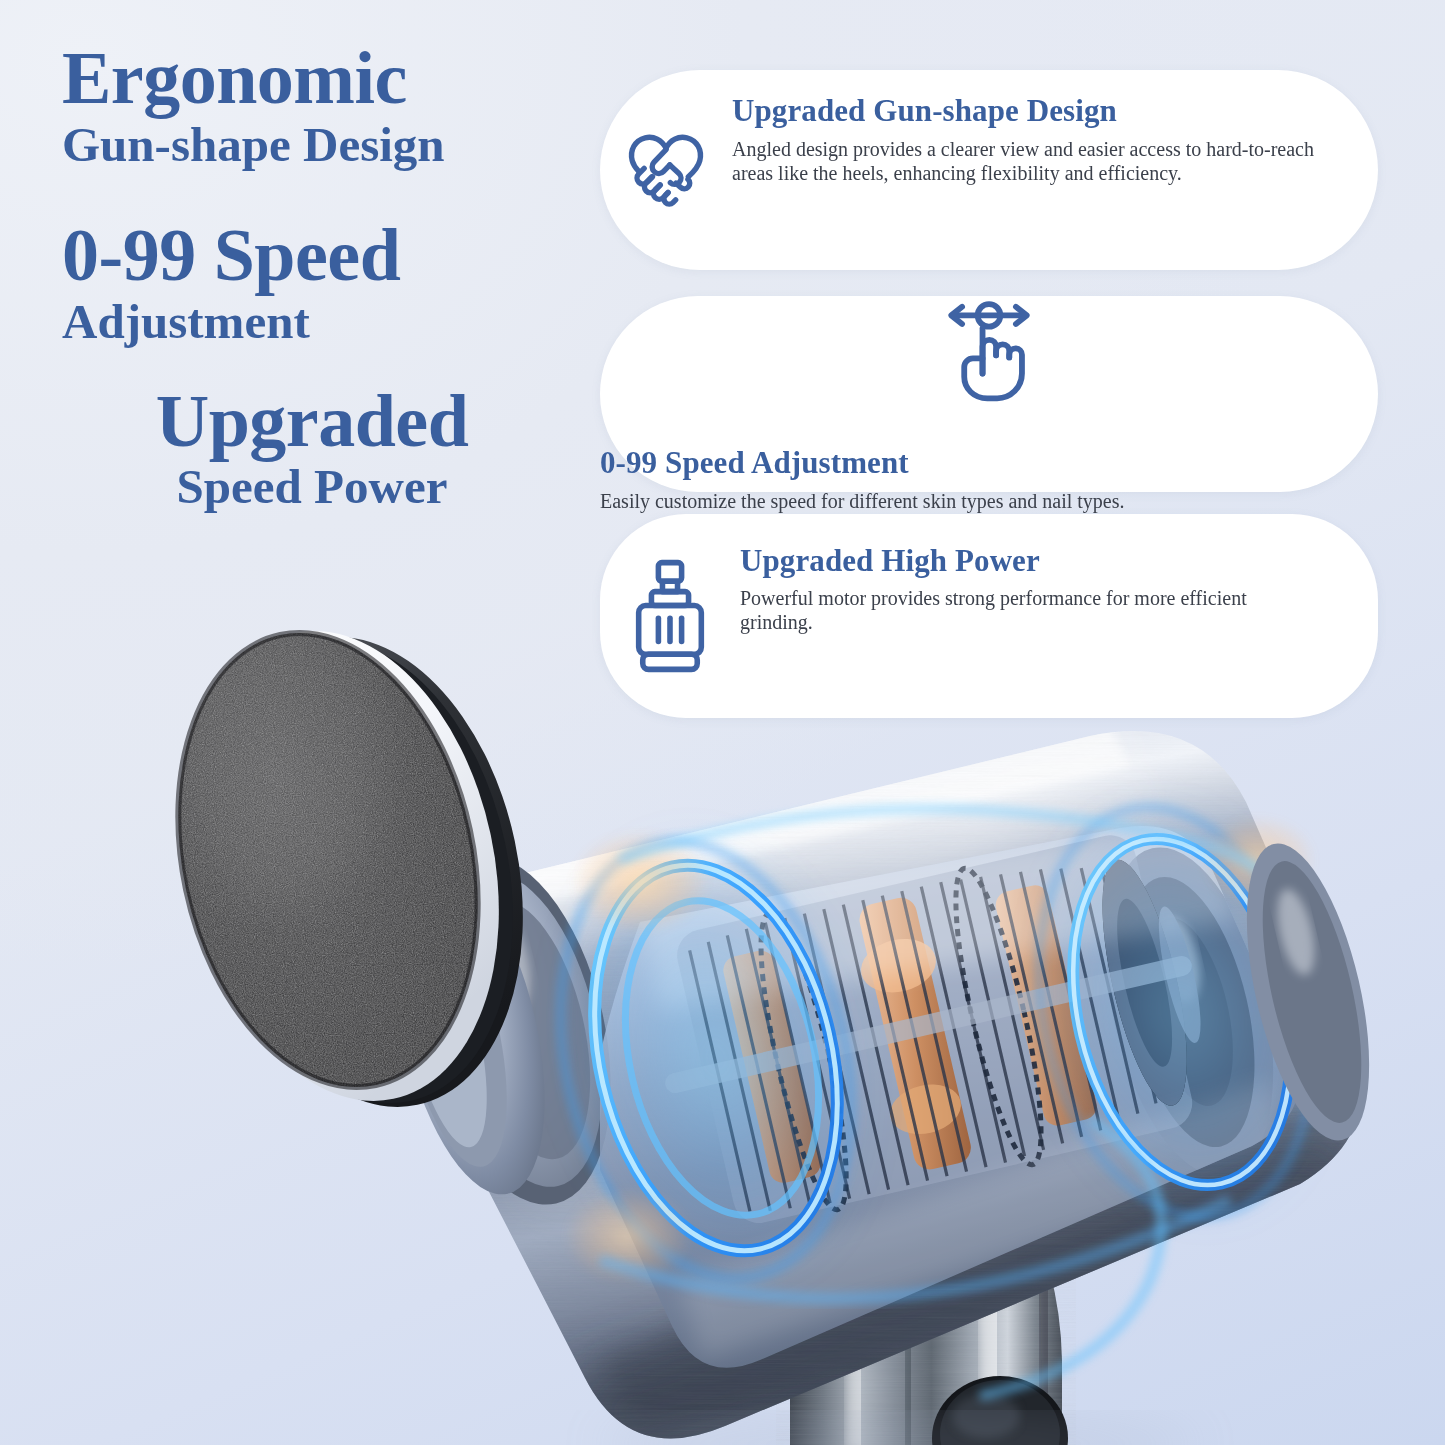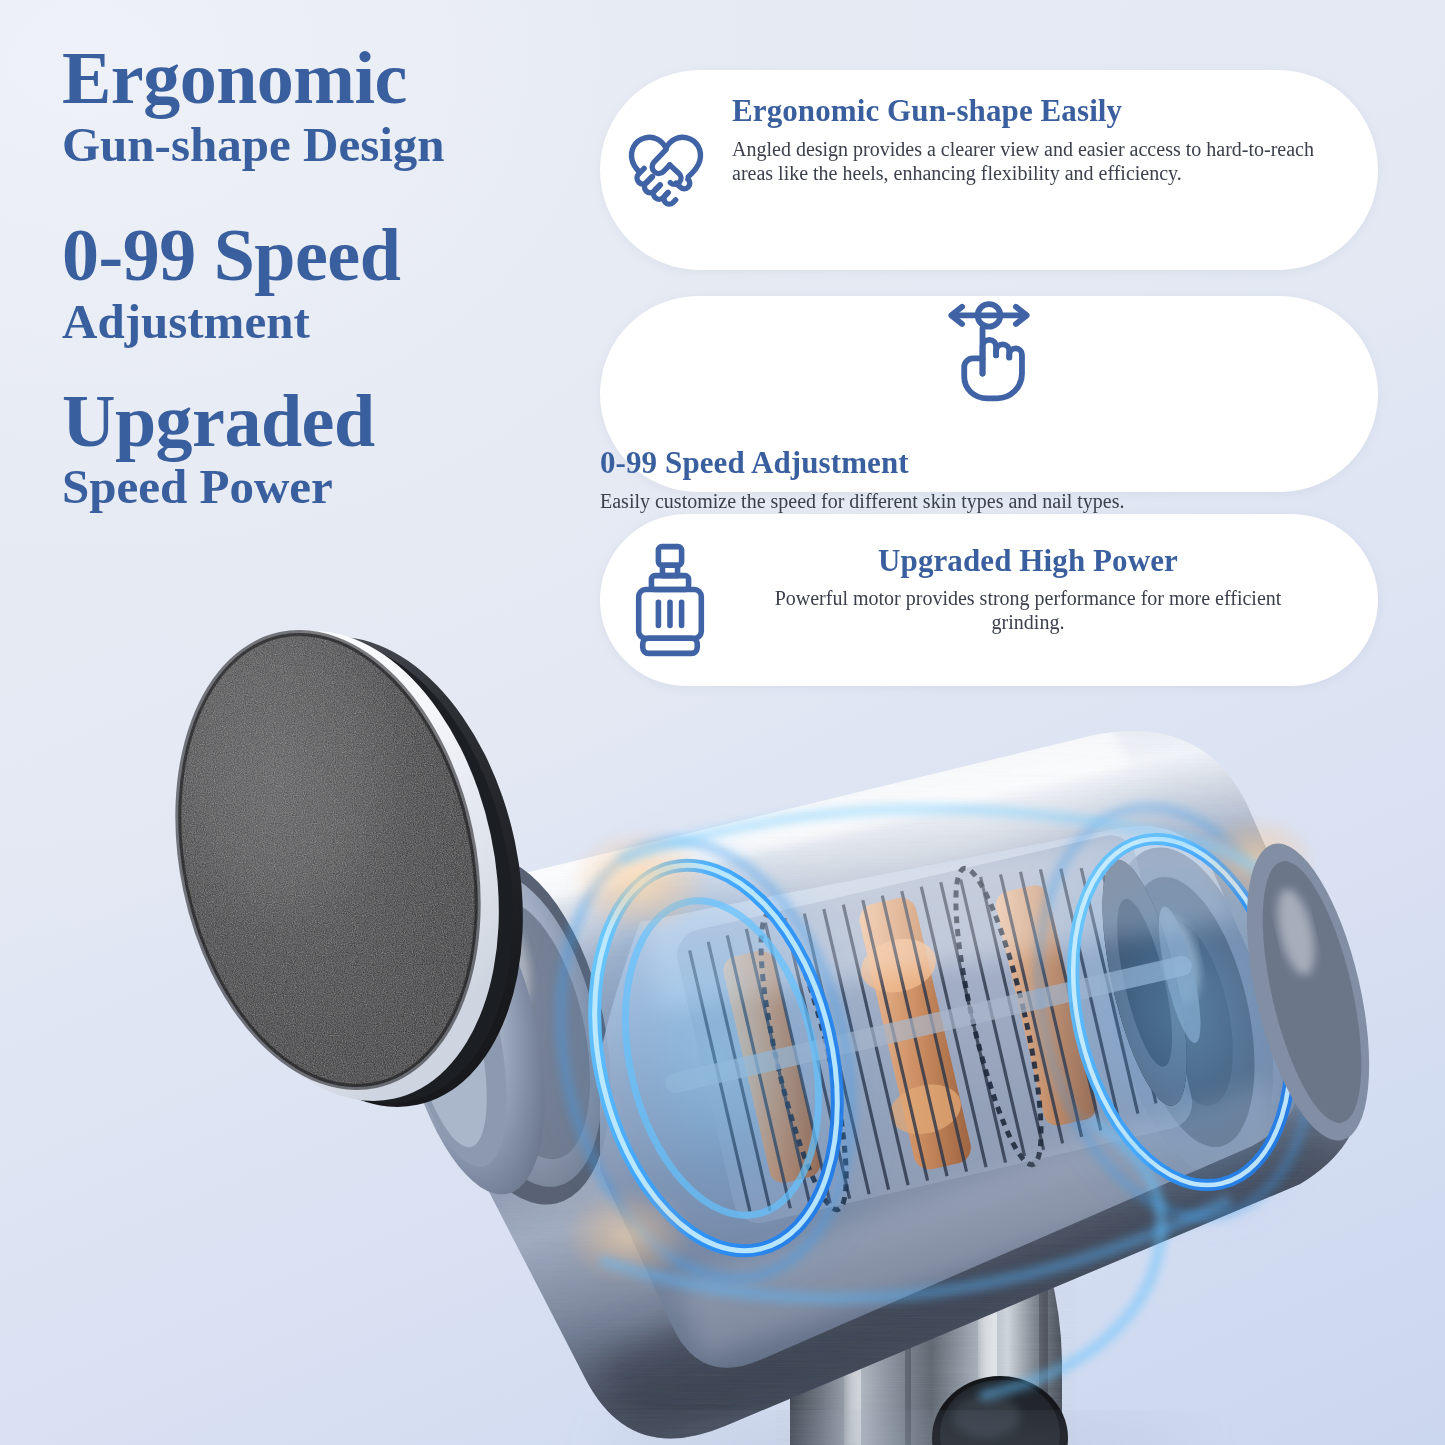--- a/index.html
+++ b/index.html
@@ -20,31 +20,31 @@
   .h-block{margin-bottom:36px;}
   .h-main{
     font-size:74px;font-weight:bold;color:#3a5f9e;line-height:0.98;
     letter-spacing:-0.5px;white-space:nowrap;
   }
   .h-sub{
     font-size:49px;font-weight:bold;color:#3a5f9e;line-height:1.08;
     margin-top:4px;white-space:nowrap;
   }
   .hb2{margin-top:48px;}
-  .hb3{}
+  .hb3{text-align:center;}
 
   
   .cards{position:absolute;left:600px;top:70px;width:778px;}
   .card{
     position:relative;background:#ffffff;display:flex;align-items:flex-start;
     box-shadow:0 2px 10px rgba(120,135,170,0.10);
   }
   #card0{height:200px;border-radius:100px;margin-bottom:26px;}
   #card1{height:196px;border-radius:98px;margin-bottom:22px;flex-direction:column;}
-  #card2{height:172px;border-radius:86px;text-align:center;}
+  #card2{height:204px;border-radius:86px;}
   .card-icon{
     flex:0 0 auto;width:132px;display:flex;align-items:center;justify-content:center;
     align-self:center;
   }
   .card-body{flex:1 1 auto;padding-right:62px;}
   .card-title{
     font-size:31px;font-weight:bold;color:#3a5f9e;line-height:1.12;
     letter-spacing:0.1px;
   }
   .card-text{
@@ -95,21 +95,21 @@
           <path d="M50 30.5 38.5 42.5c-2.5 2.6-2.4 6.6.2 9.1 2.6 2.4 6.6 2.3 9-.3l6-6.2"></path>
           <path d="M53.7 45.1l8.8 8.2c2.4 2.3 2.6 6.1.3 8.6-2.3 2.4-6.1 2.6-8.6.3"></path>
           <path d="M29 48.5l-5.2 5.3c-2.2 2.2-2.2 5.8 0 8s5.8 2.2 8 0l5.2-5.3"></path>
           <path d="M36.5 56.5l-5.6 5.7c-2.2 2.2-2.2 5.8 0 8s5.8 2.2 8 0l5.6-5.7"></path>
           <path d="M44.2 64.2l-4.6 4.7c-2.1 2.1-2.1 5.6 0 7.7s5.6 2.1 7.7 0l4.7-4.7"></path>
           <path d="M52 71.5l-2.5 2.6c-2 2-2 5.2 0 7.2s5.2 2 7.2 0l2.6-2.6"></path>
           <path d="M59.5 62.7l4.4 4c2.2 2 5.5 1.9 7.5-.3 2-2.2 1.9-5.5-.3-7.5"></path>
         </svg>
       </div>
       <div class="card-body">
-        <div class="card-title">Ergonomic Gun-shape Easily</div>
+        <div class="card-title">Upgraded Gun-shape Design</div>
         <div class="card-text">Angled design provides a clearer view and easier access to hard-to-reach areas like the heels, enhancing flexibility and efficiency.</div>
       </div>
     </div>
 
     <div class="card" id="card1">
       <div class="card-icon">
         <svg width="108" height="112" viewBox="0 0 100 104" fill="none" stroke="#3f63a4" stroke-width="5.4" stroke-linecap="round" stroke-linejoin="round">
           <line x1="16" y1="18" x2="84" y2="18"></line>
           <polyline points="25,10 15,18 25,26"></polyline>
           <polyline points="75,10 85,18 75,26"></polyline>

